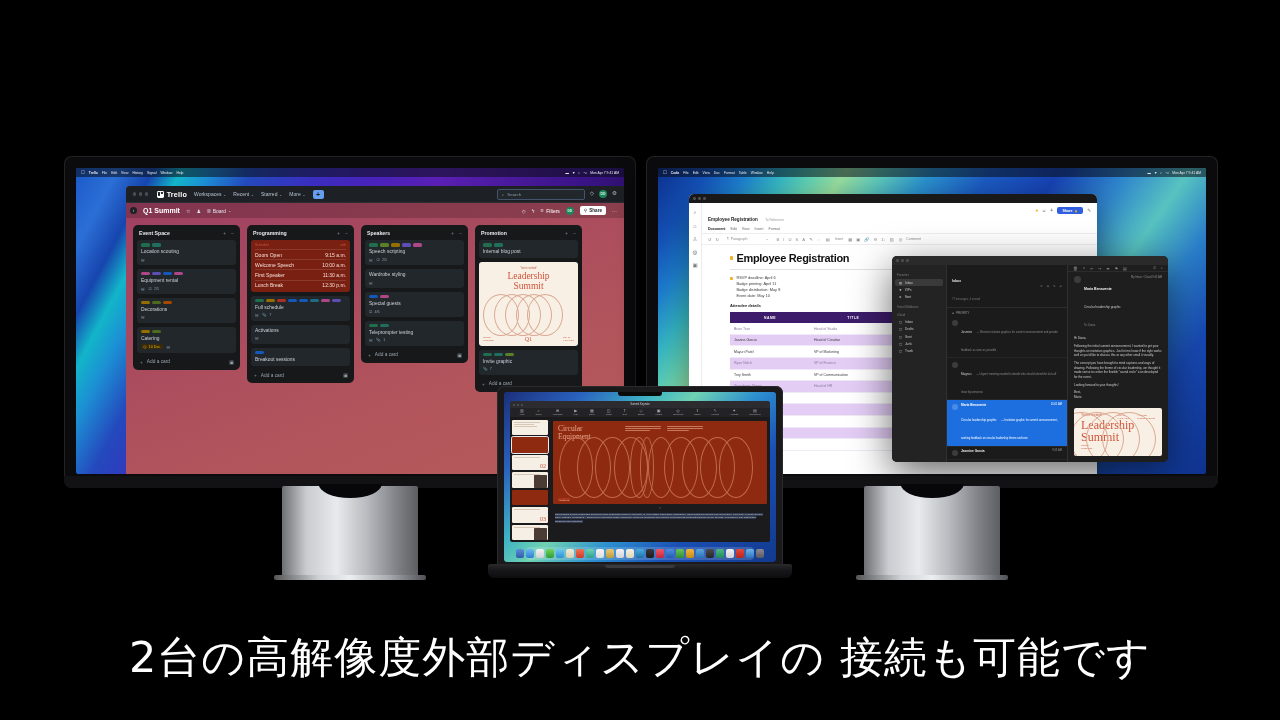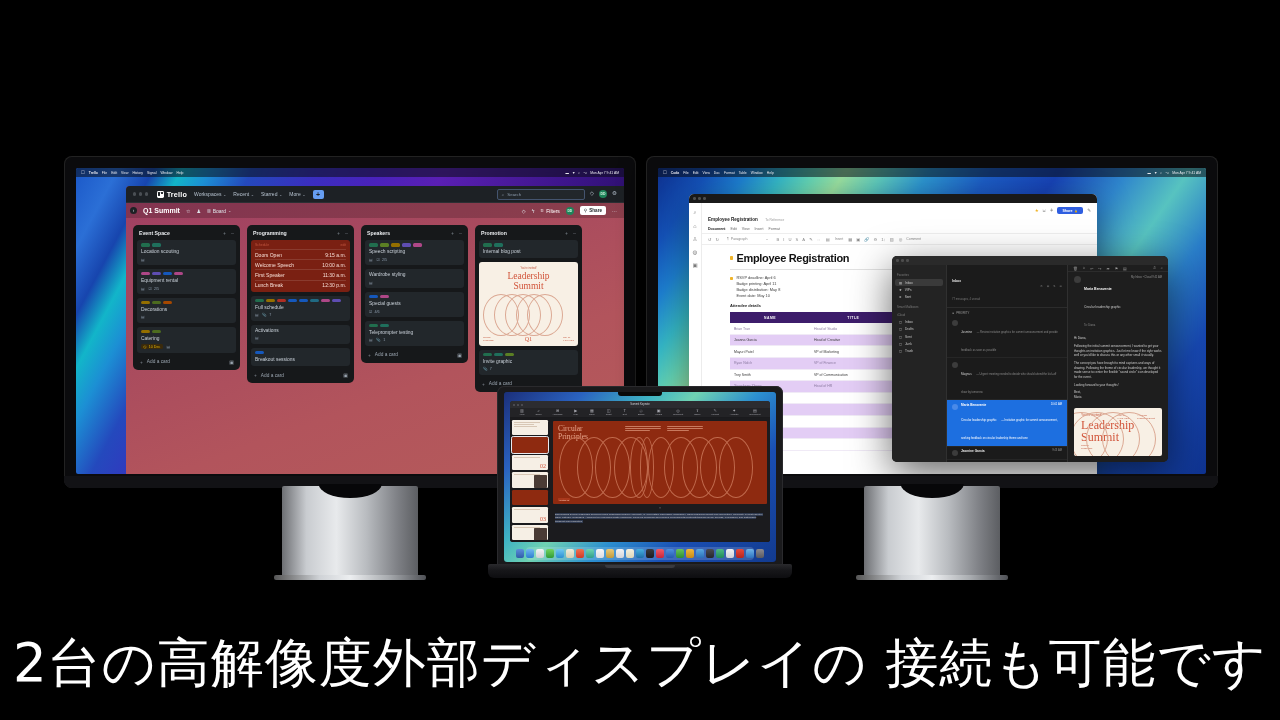--- a/index.html
+++ b/index.html
@@ -2,21 +2,21 @@
 <html><head>
 <meta charset="utf-8">
 <style>
   html,body{margin:0;padding:0;background:#000;}
   body{width:1280px;height:720px;overflow:hidden;font-family:"Liberation Sans",sans-serif;}
   #stage{position:relative;width:1280px;height:720px;background:#000;}
 
   
   #caption{
     position:absolute;left:0;right:0;top:636px;text-align:center;
-    color:#fff;font-size:53px;letter-spacing:1px;line-height:1;
+    color:#fff;font-size:43px;letter-spacing:1px;line-height:1;
     font-family:"DejaVu Sans","Liberation Sans",sans-serif;font-weight:400;
     white-space:nowrap;
   }
 
   
   .monitor{position:absolute;}
   .mon-bezel{
     position:absolute;inset:0;background:#0b0b0d;border-radius:8px;
     box-shadow:0 0 0 1px #222 inset, 0 6px 26px rgba(0,0,0,.9);
   }
@@ -1103,21 +1103,21 @@
             </div>
             <div class="kn-th">
               <span class="ln"></span>
               <span class="ph"></span>
             </div>
           </div>
           <div class="kn-stagewrap">
             <div class="kn-slide">
               <div class="ttl">
                 <span>Circular</span><br>
-                <span>Principles</span>
+                <span>Equipment</span>
               </div>
               <div class="col" style="left:72px;">
                 <i></i>
                   <i></i>
                   <i style="width:70%"></i>
               </div>
               <div class="col" style="left:114px;">
                 <i></i>
                   <i></i>
                   <i style="width:60%"></i>

